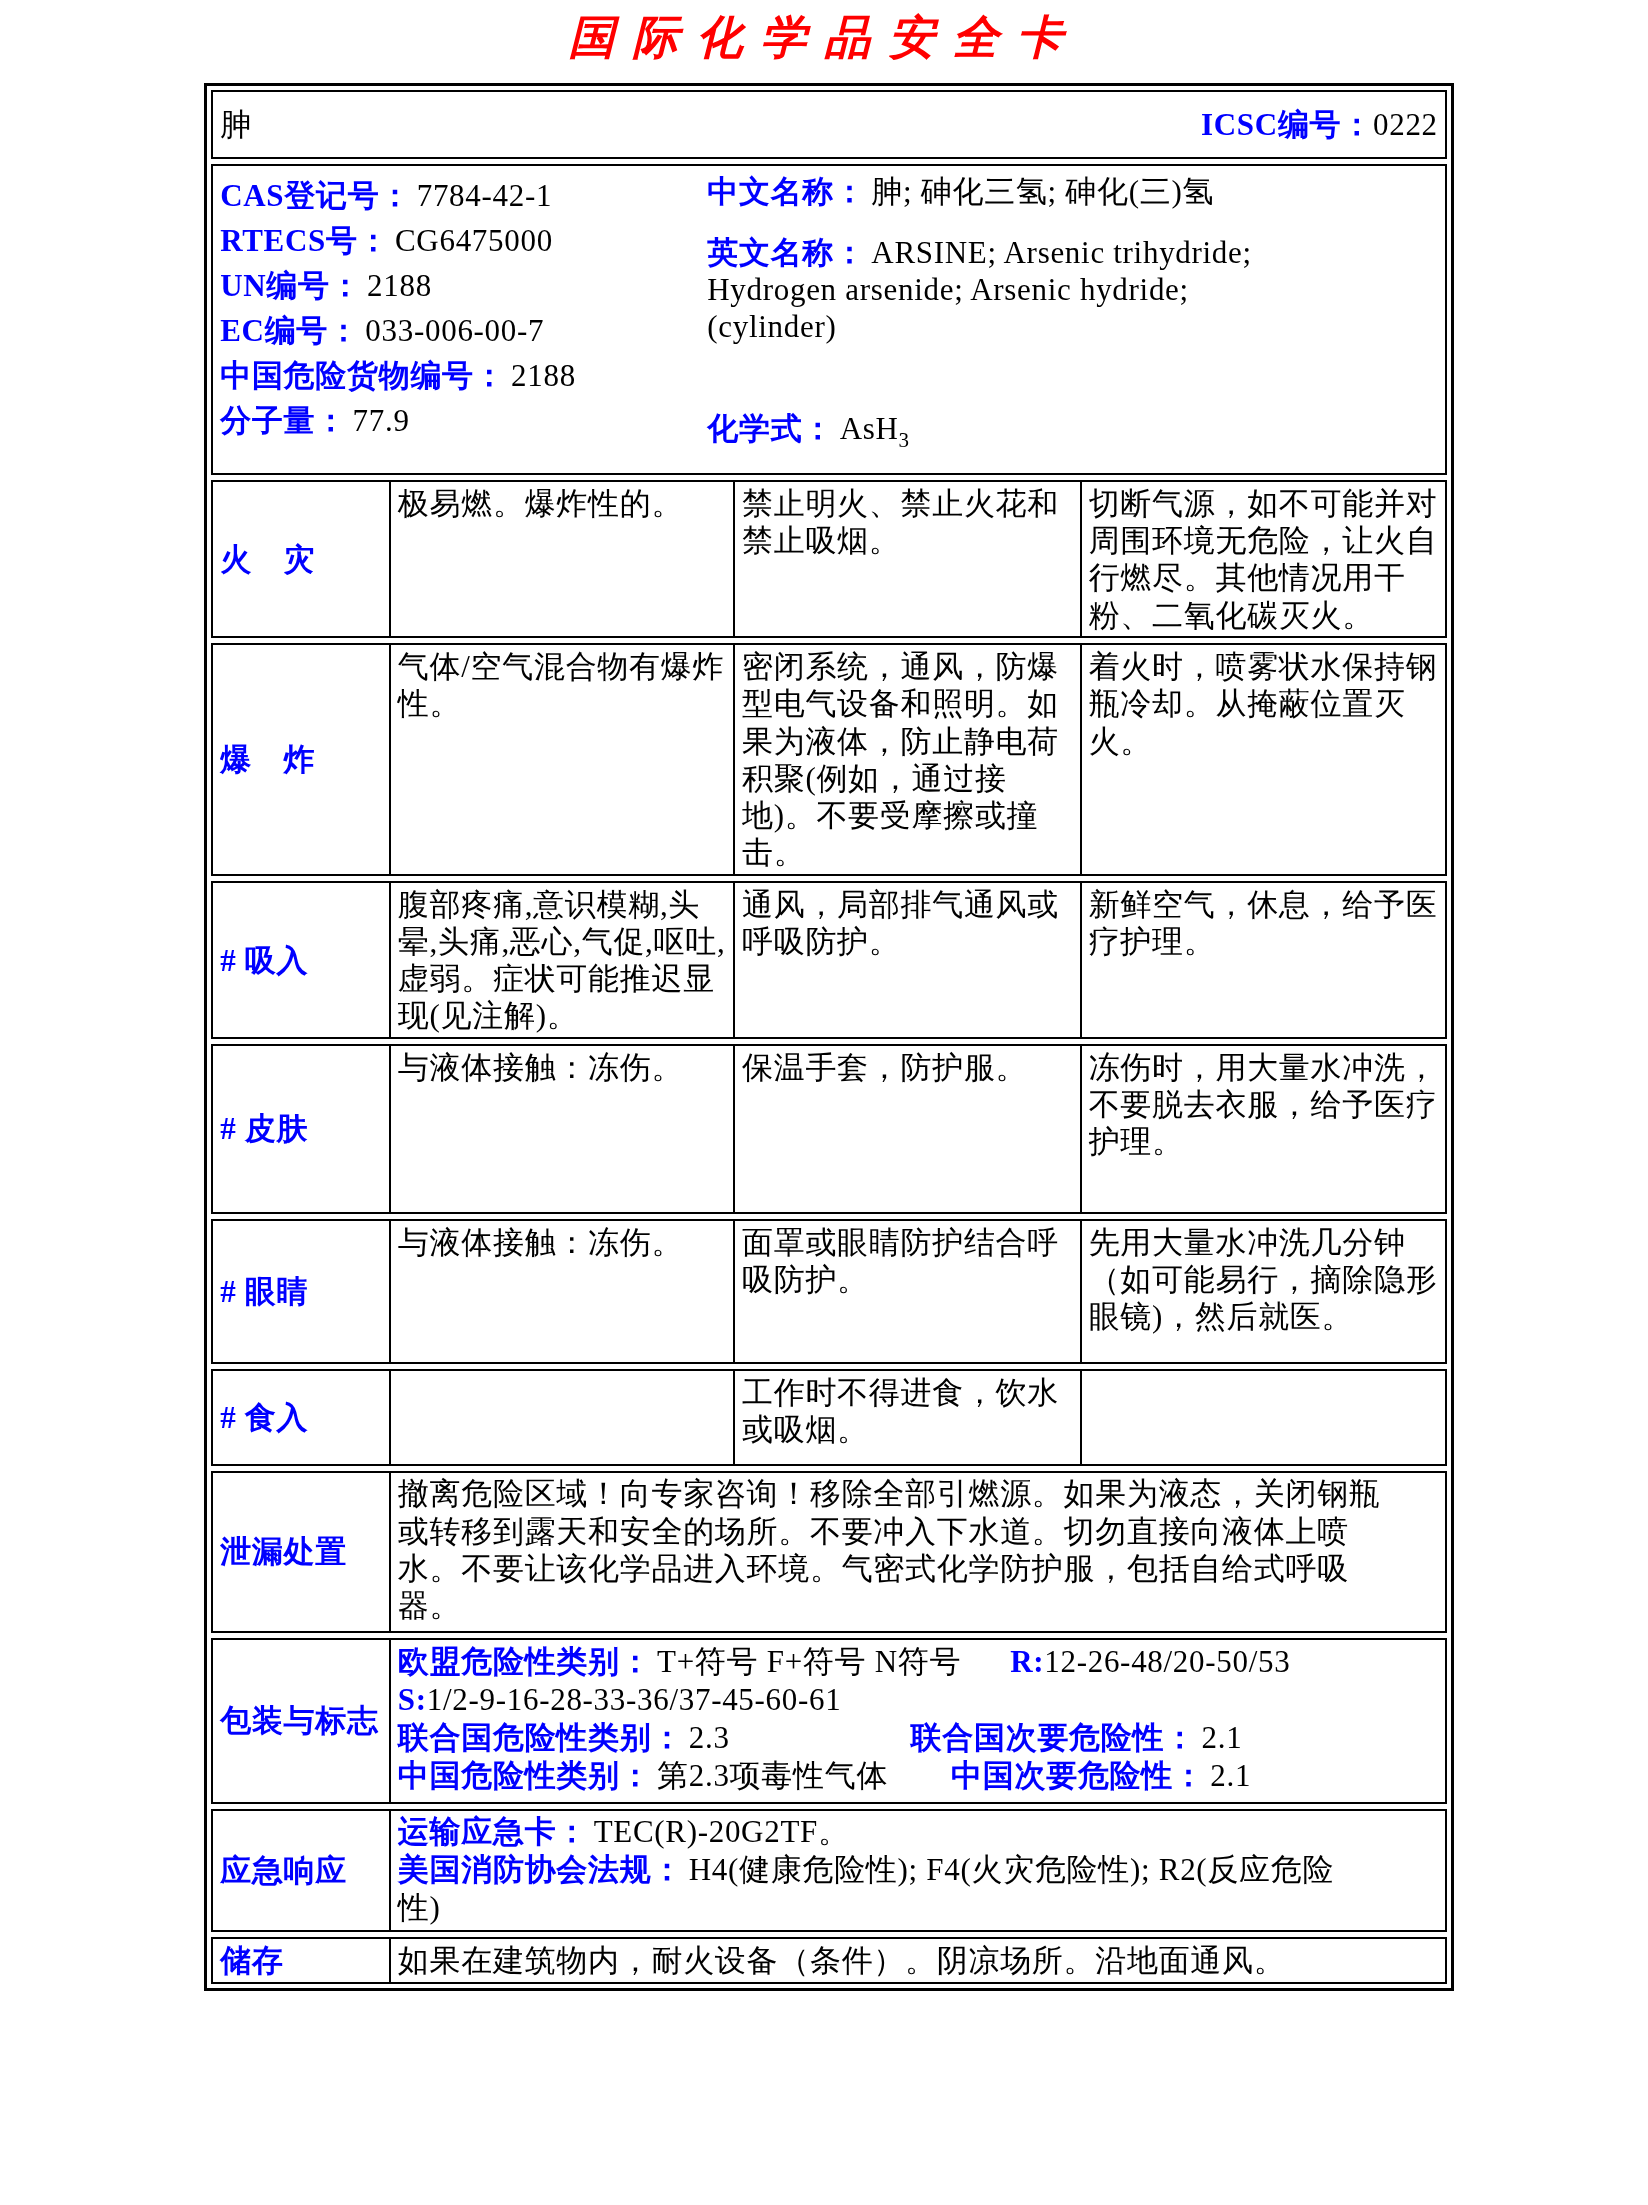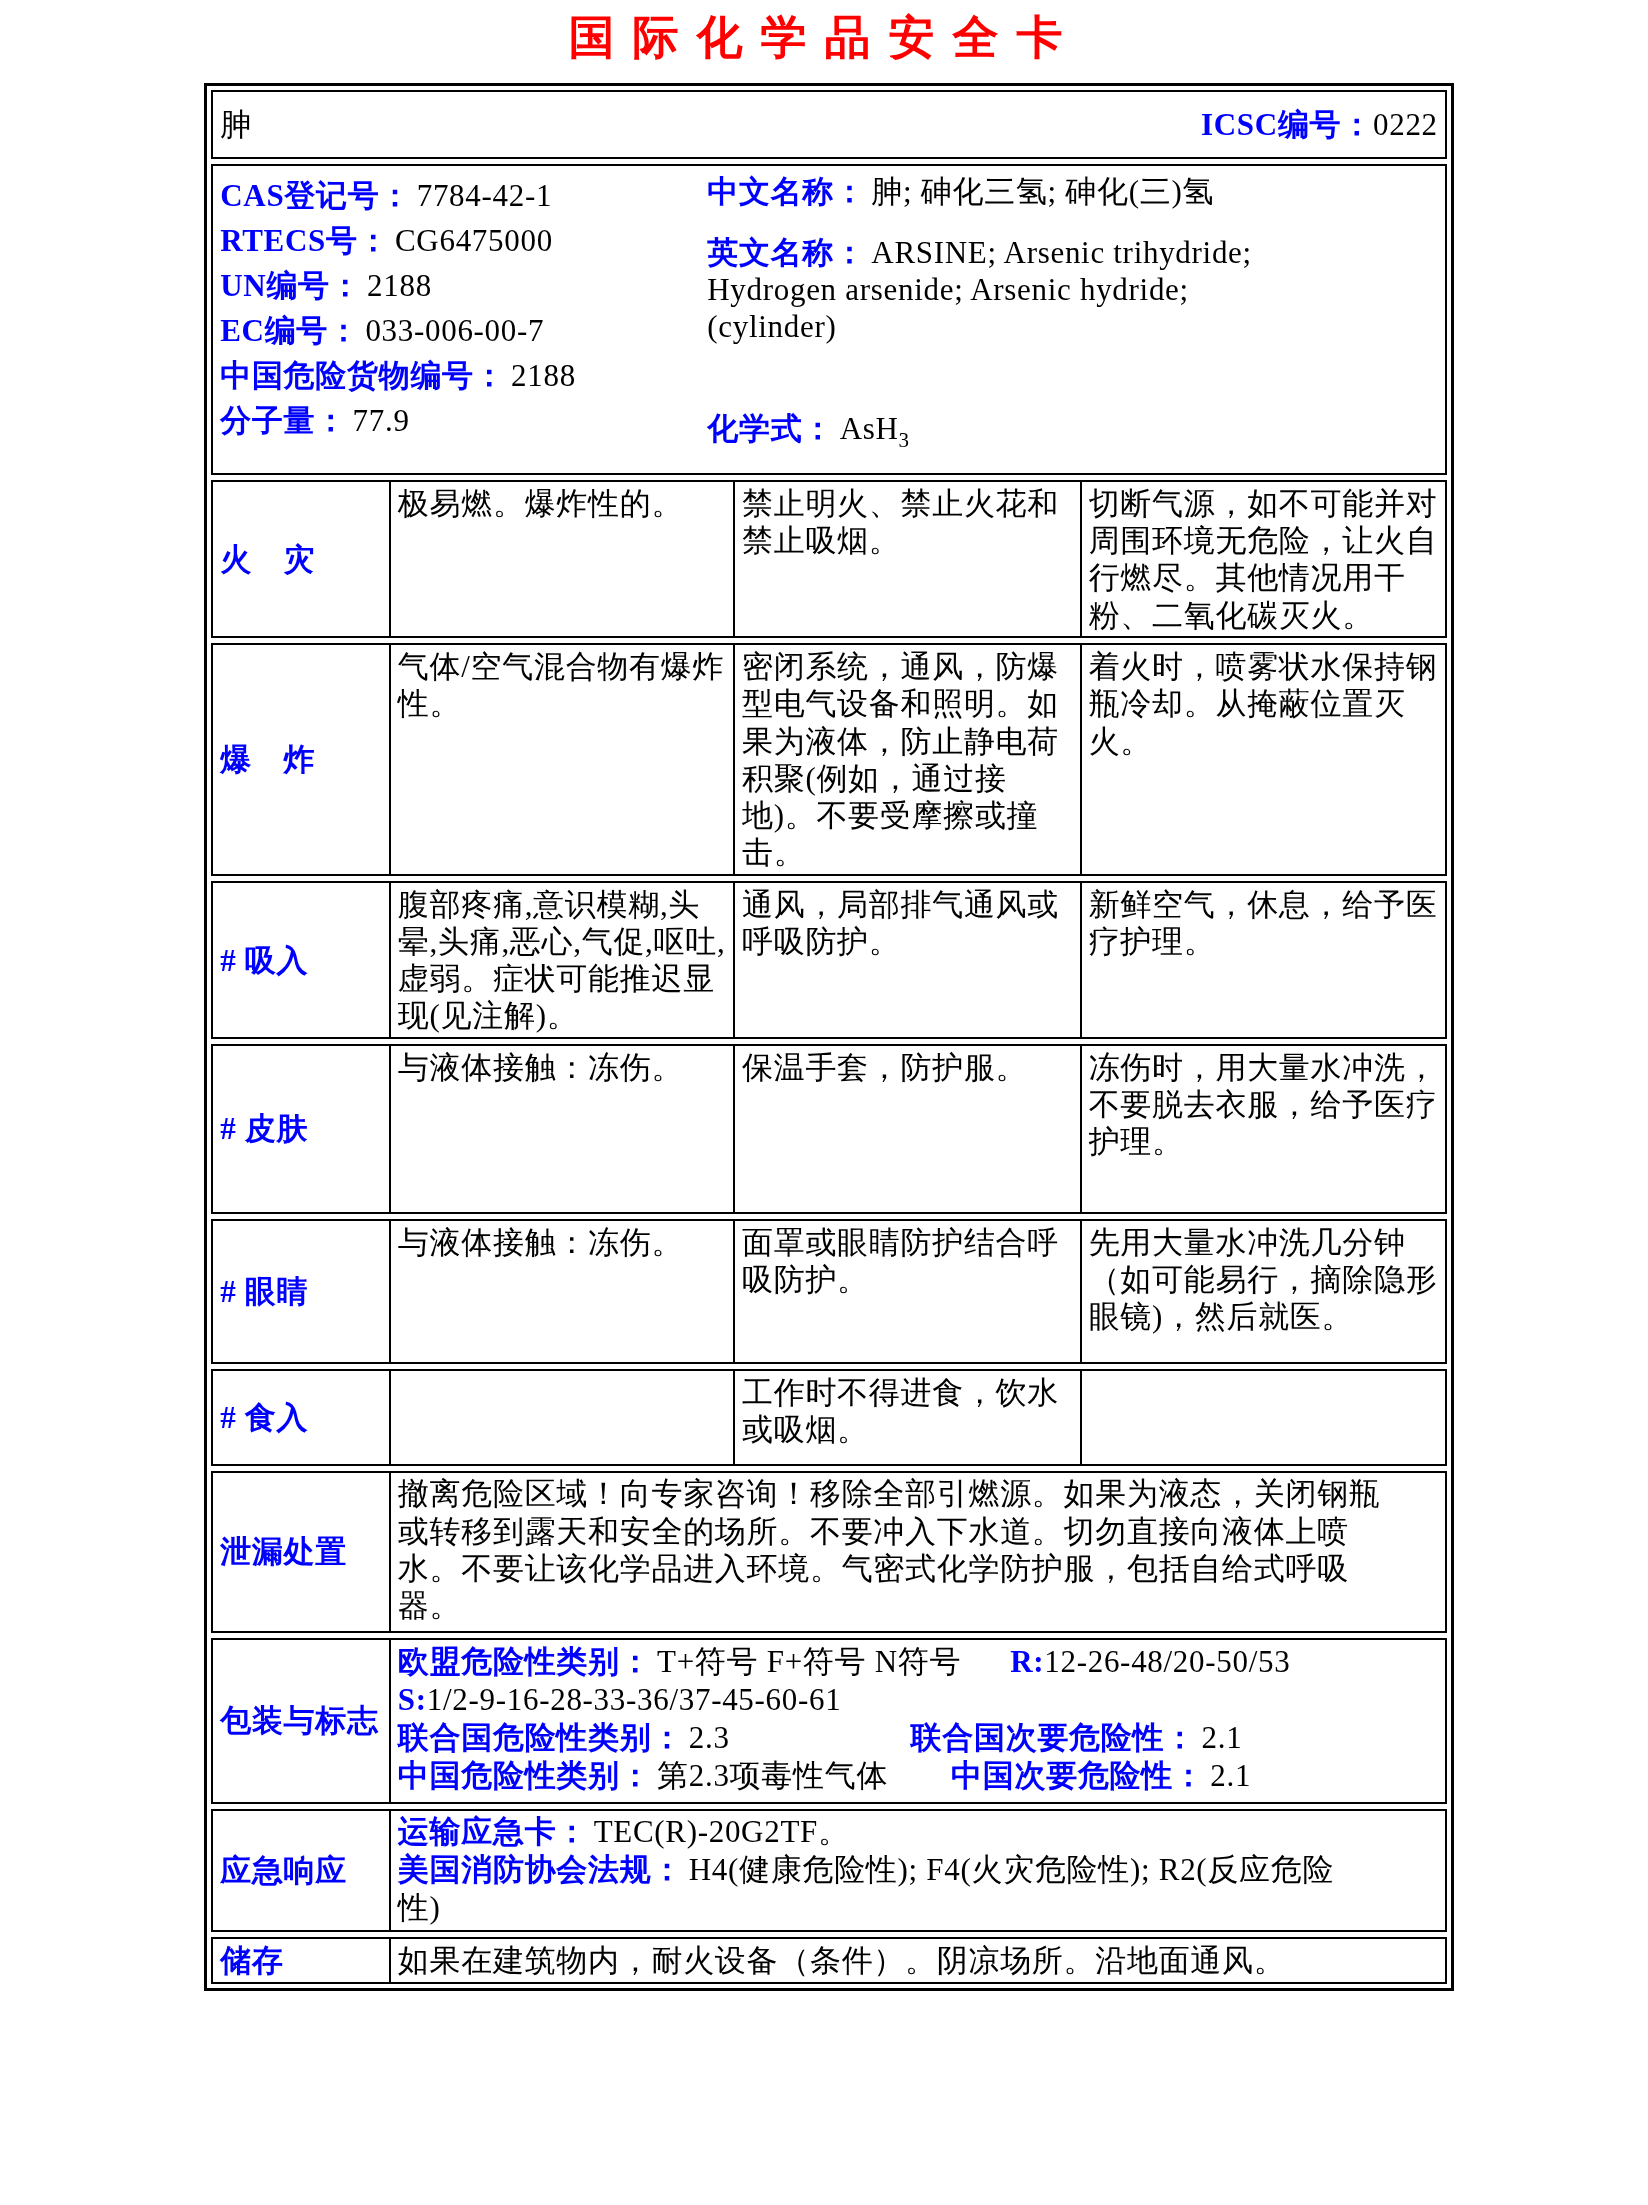--- a/index.html
+++ b/index.html
@@ -3,41 +3,41 @@
 <meta charset="utf-8">
 <style>
   html,body{margin:0;padding:0;}
   body{
     width:1649px;height:2205px;background:#ffffff;color:#000000;
     font-family:"Liberation Serif","DejaVu Serif",serif;
     position:relative;overflow:hidden;
   }
   .page-title{
     margin-top:12.5px;text-align:center;color:#ff0000;font-weight:bold;
-    font-size:46px;letter-spacing:18px;line-height:1.1;white-space:nowrap;
+    font-size:46px;letter-spacing:18px;line-height:1.1;white-space:nowrap;font-style:italic;
   }
   .card{
     margin:19.5px 0 0 204px;width:1250px;box-sizing:border-box;
     border:3.5px solid #000;padding:4.2px;background:#fff;
   }
   table.sec{width:100%;border-collapse:collapse;table-layout:fixed;background:#fff;}
   table.sec + table.sec{margin-top:4.9px;}
   table.sec td{
     border:2.8px solid #000;padding:2.8px 7px;font-size:31px;letter-spacing:0.7px;
     line-height:1.2;vertical-align:top;text-align:left;
   }
   .blue{color:#0000ff;font-weight:bold;}
   .val{margin-left:5.6px;}
   .prewrap{white-space:pre-line;}
   
   .namecell{height:60px;vertical-align:middle !important;}
   .namecell .inner{display:flex;justify-content:space-between;align-items:center;}
   
   .infocell{padding:7px 7px 9.7px 7px !important;}
-  .info-flex{display:flex;justify-content:flex-end;}
+  .info-flex{display:flex;}
   .info-left{width:40%;}
   .info-right{width:60%;}
   .info-line{line-height:45px;white-space:nowrap;}
   .info-right .entry{line-height:37px;}
   .info-right .entry-en{margin-top:24px;font-family:Liberation Serif, serif;}
   .info-right .entry-formula{margin-top:61px;line-height:45px;}
   sub.fsub{font-size:21px;vertical-align:-8.3px;letter-spacing:0;}
   
   .colhead{
     color:#0000ff;font-weight:bold;text-align:center;

